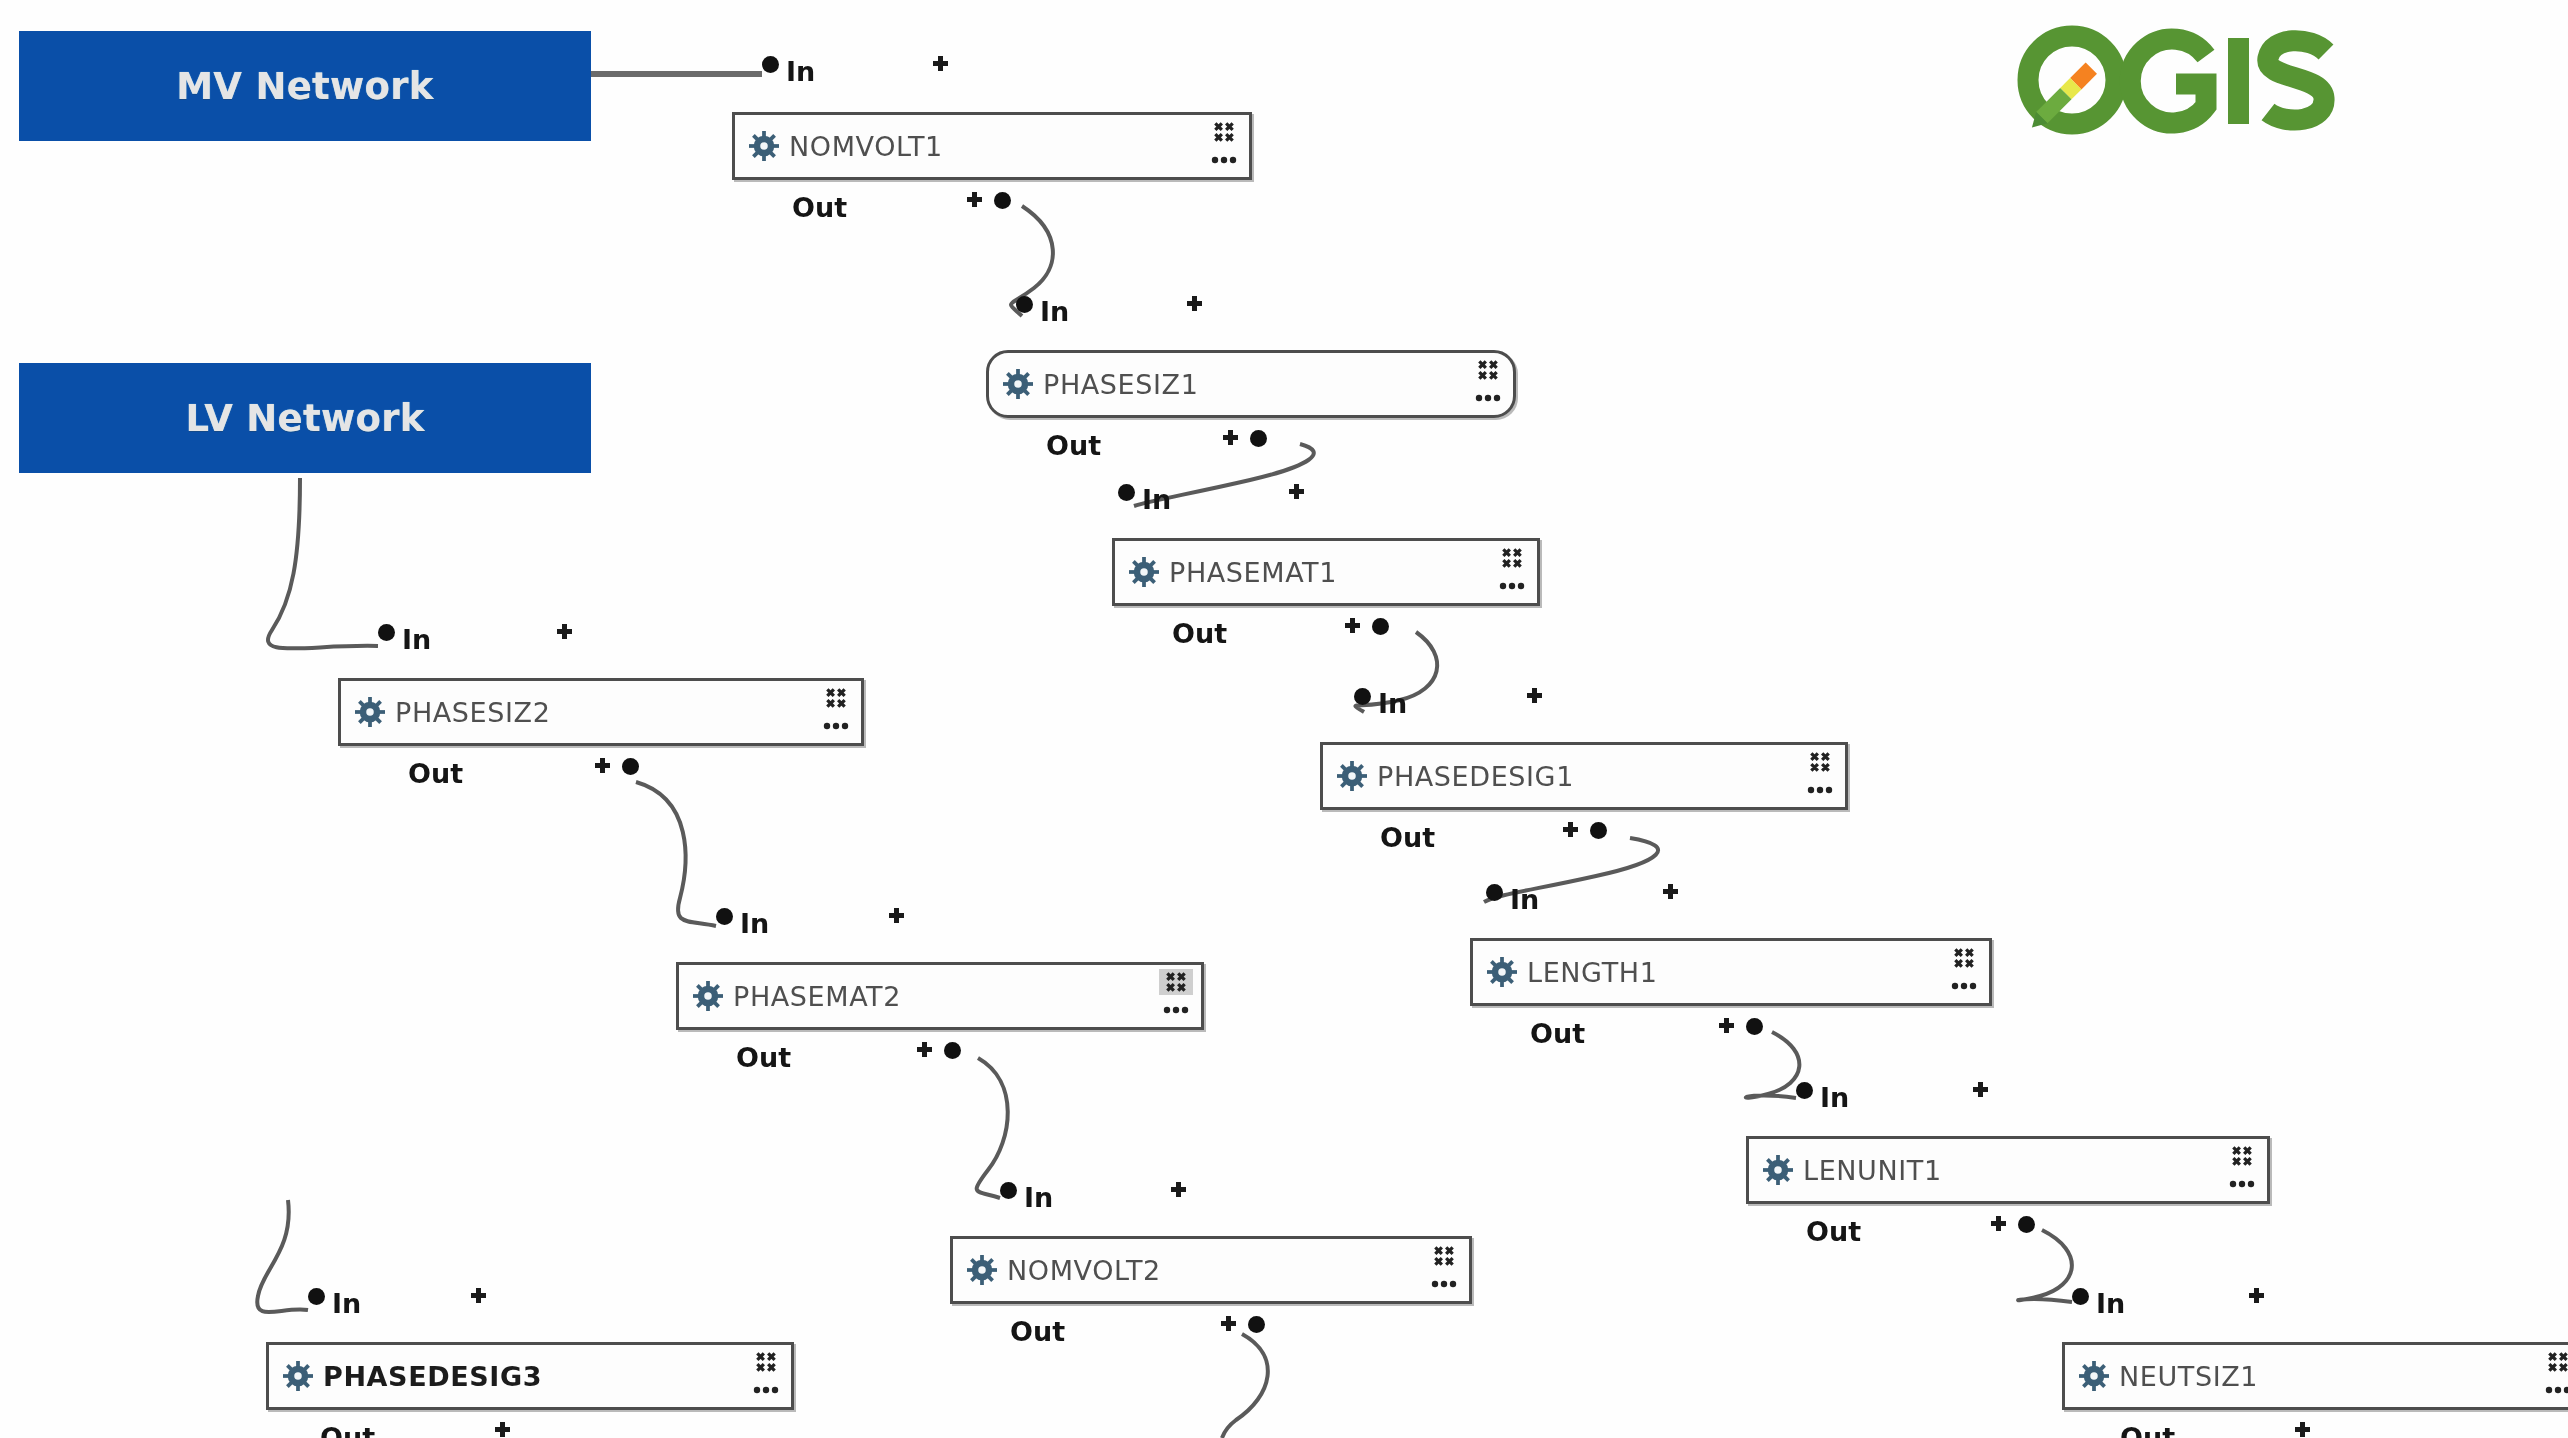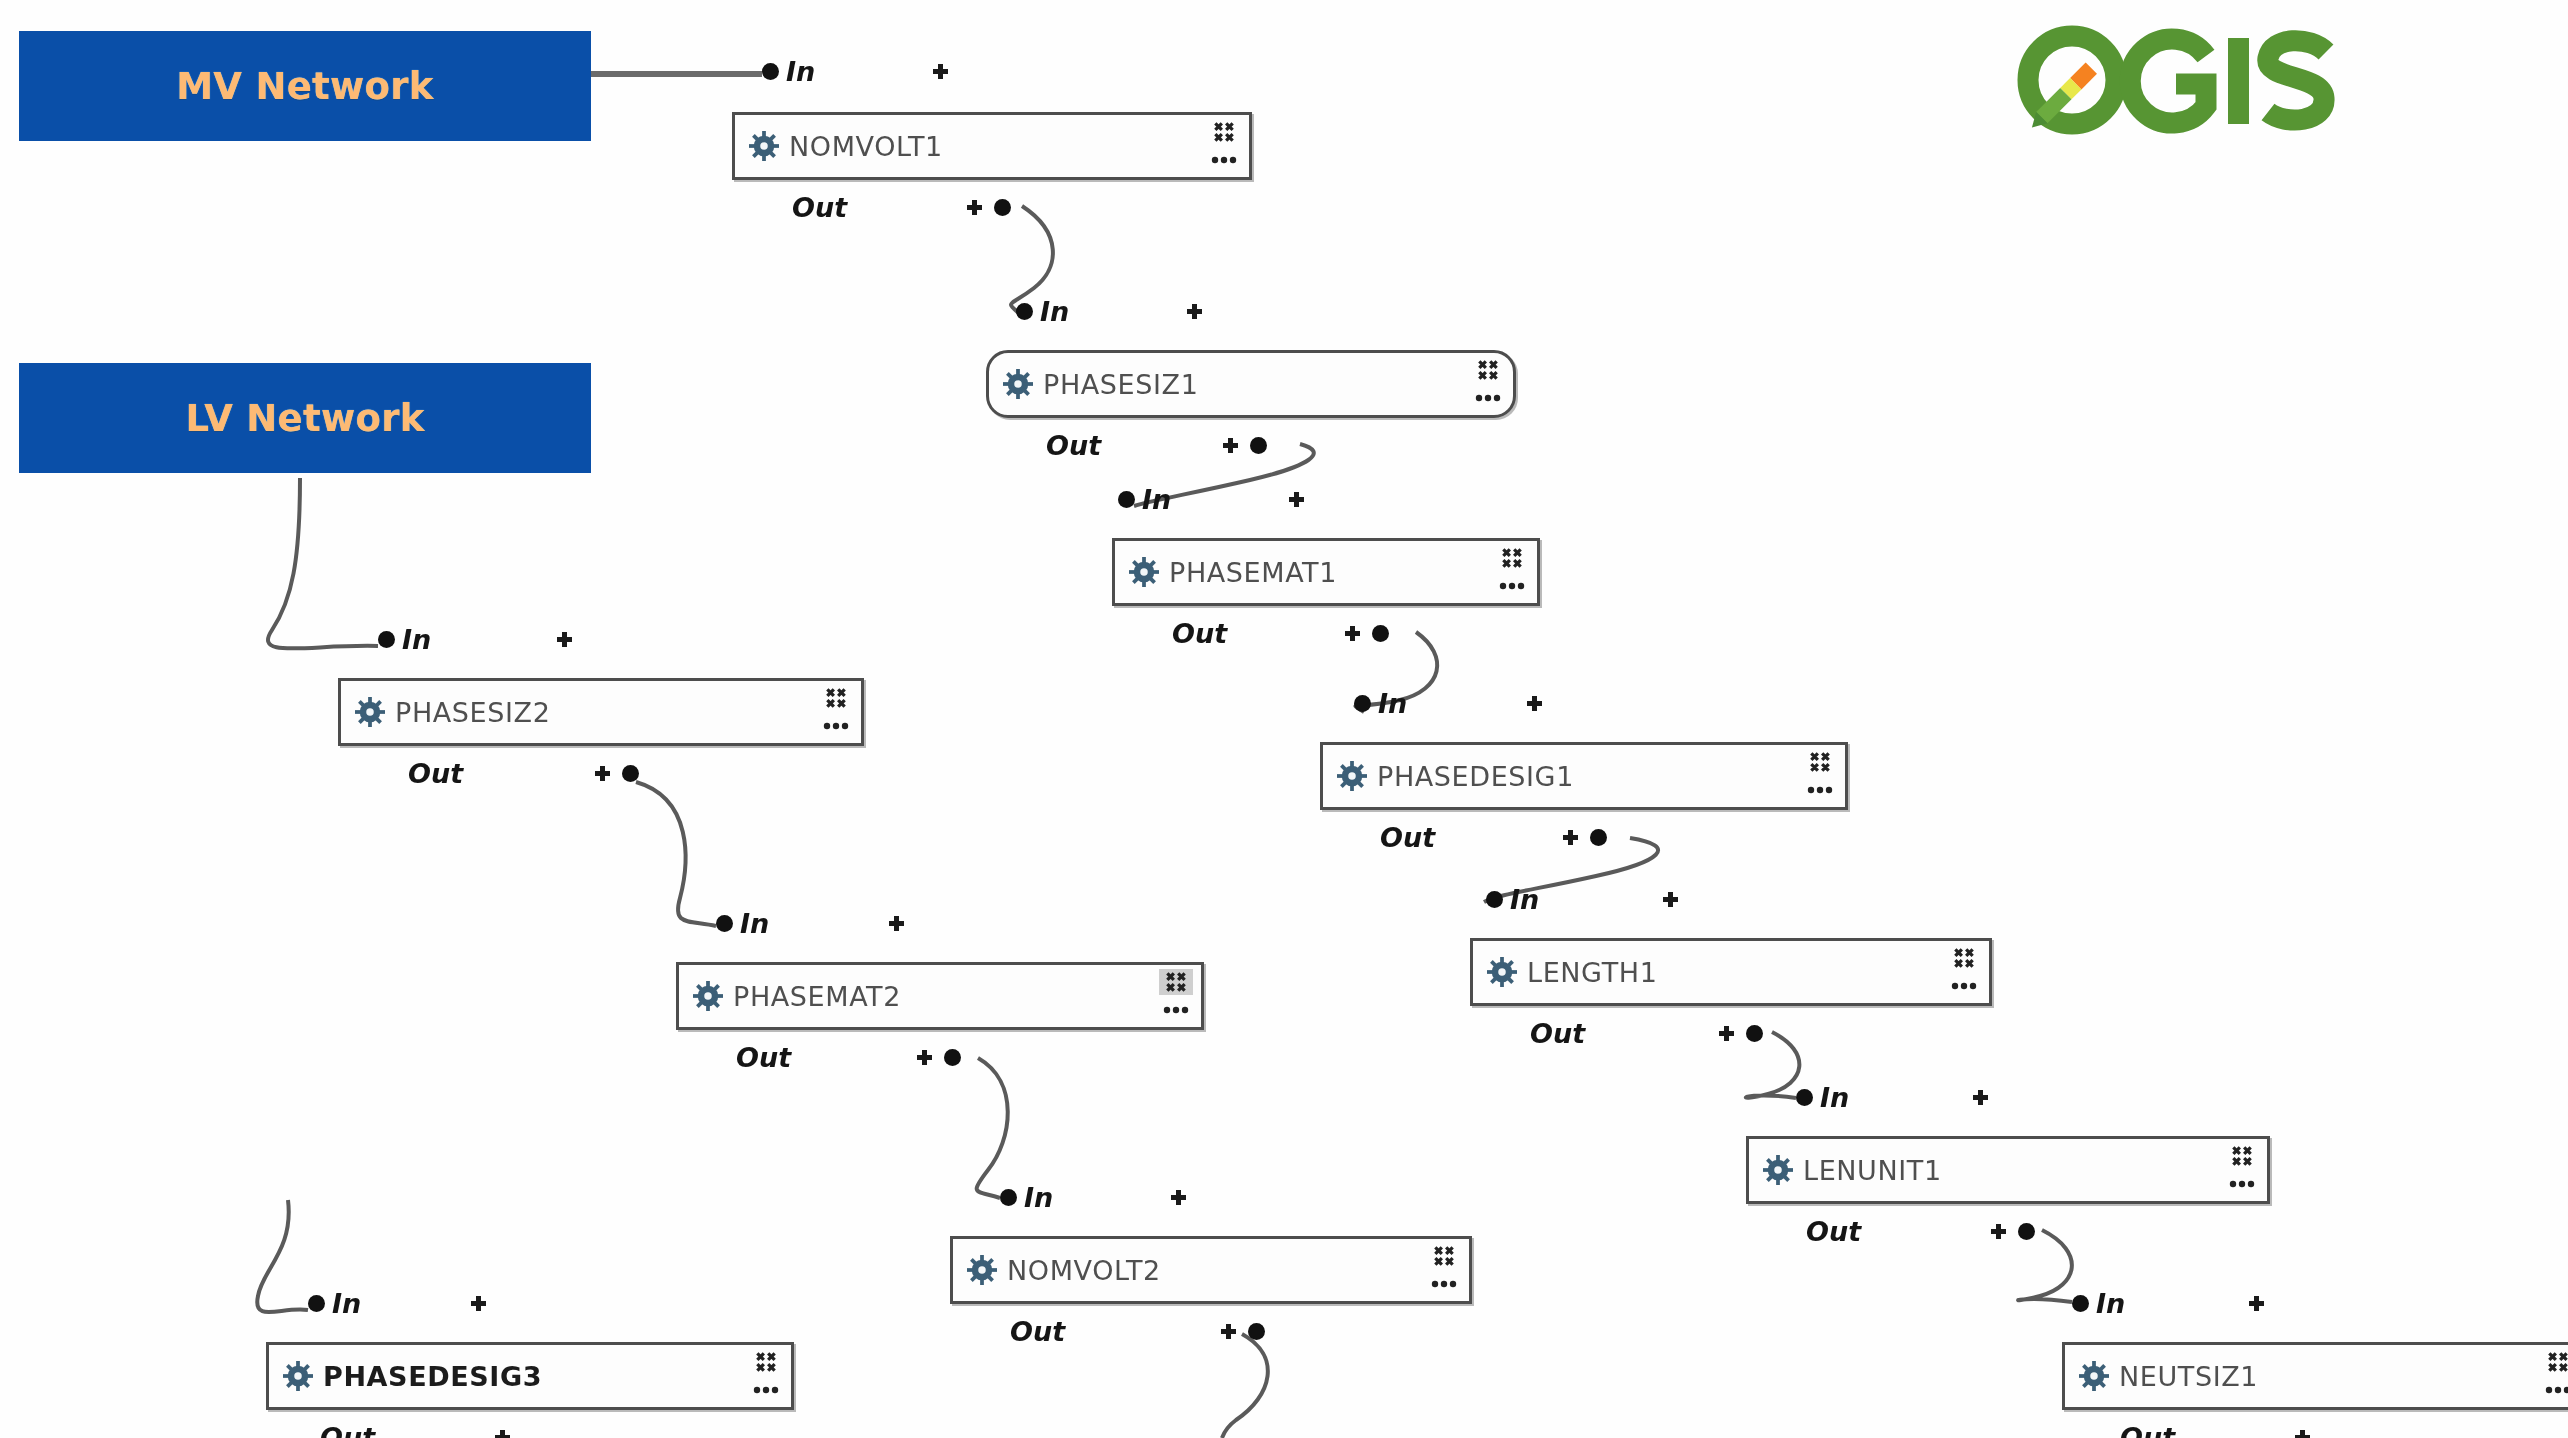--- a/index.html
+++ b/index.html
@@ -15,21 +15,21 @@
   .wires{position:absolute;left:0;top:0;width:2568px;height:1438px;
          pointer-events:none;z-index:1;}
   .wire{fill:none;stroke:#5a5a5a;stroke-width:4;}
   .wire-straight{fill:none;stroke:#6b6b6b;stroke-width:6;}
 
   
   .group-box{
     position:absolute;z-index:3;
     background:#0a4fa8;
     display:flex;align-items:center;justify-content:center;
-    color:#fdba74;font-weight:bold;
+    color:#e5e5e5;font-weight:bold;
     letter-spacing:.3px;
     box-shadow:0 0 0 1px #0a4fa8;
     text-shadow:0 0 1px rgba(150,220,255,.9), 0 1px 0 rgba(0,0,0,.25);
   }
   .group-label{font-size:37px;font-weight:bold;}
 
   
   .node{position:absolute;z-index:4;}
   .node-box{
     position:absolute;left:0;top:0;
@@ -50,22 +50,22 @@
     white-space:nowrap;
   }
   .node-title.selected{color:#1c1c1c;font-weight:bold;}
 
   .node-actions{position:absolute;right:8px;top:4px;
     display:flex;flex-direction:column;align-items:center;gap:2px;}
   .act{width:34px;height:26px;display:flex;align-items:center;justify-content:center;}
   .act.hl{background:#cfcfcf;}
 
   
-  .port-row{position:absolute;display:flex;align-items:center;
-            white-space:nowrap;z-index:5;font-style:italic;}
+  .port-row{position:absolute;display:flex;align-items:flex-start;
+            white-space:nowrap;z-index:5;}
   .port-dot{width:17px;height:17px;border-radius:50%;background:#111;
             display:inline-block;}
   .port-text{font-size:27px;font-weight:bold;color:#151515;margin-left:7px;
              font-family:"DejaVu Sans","Liberation Sans",sans-serif;}
   .plus-mark{width:15px;height:15px;position:relative;display:inline-block;}
   .plus-mark:before,.plus-mark:after{content:"";position:absolute;background:#1a1a1a;}
   .plus-mark:before{left:5px;top:0;width:5px;height:15px;}
   .plus-mark:after{left:0;top:5px;width:15px;height:5px;}
 
   

